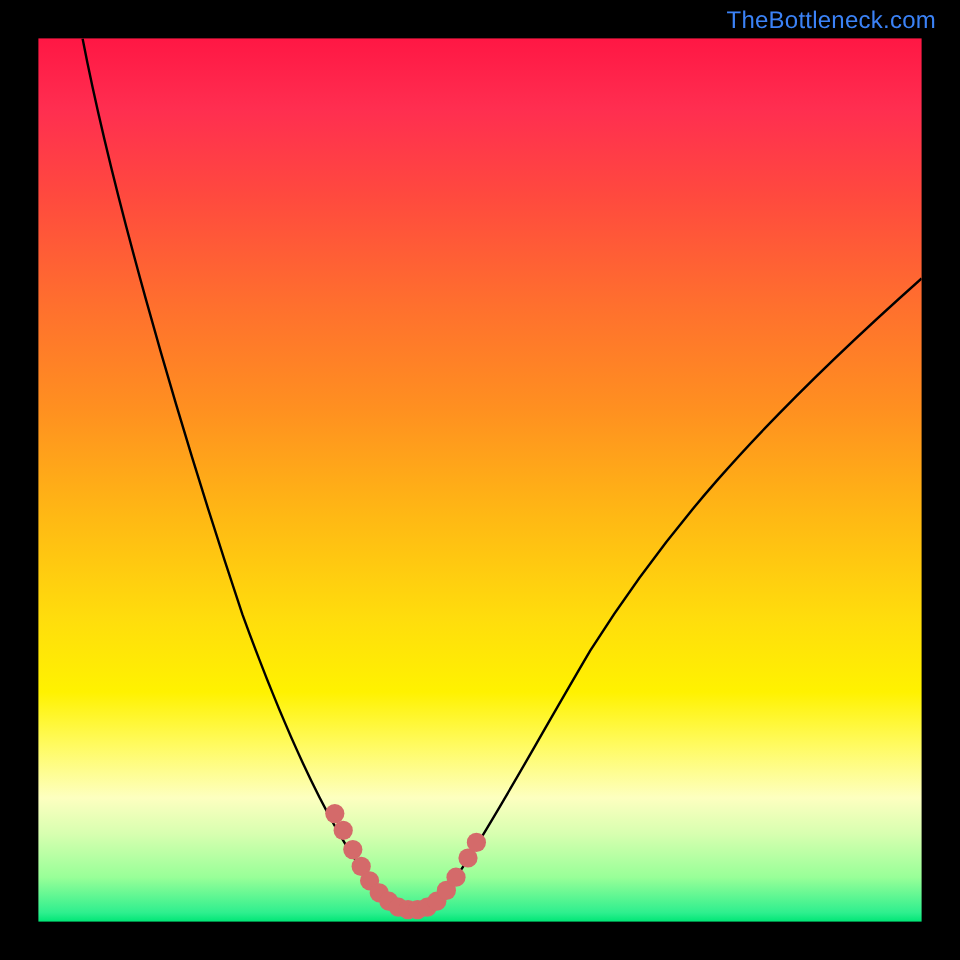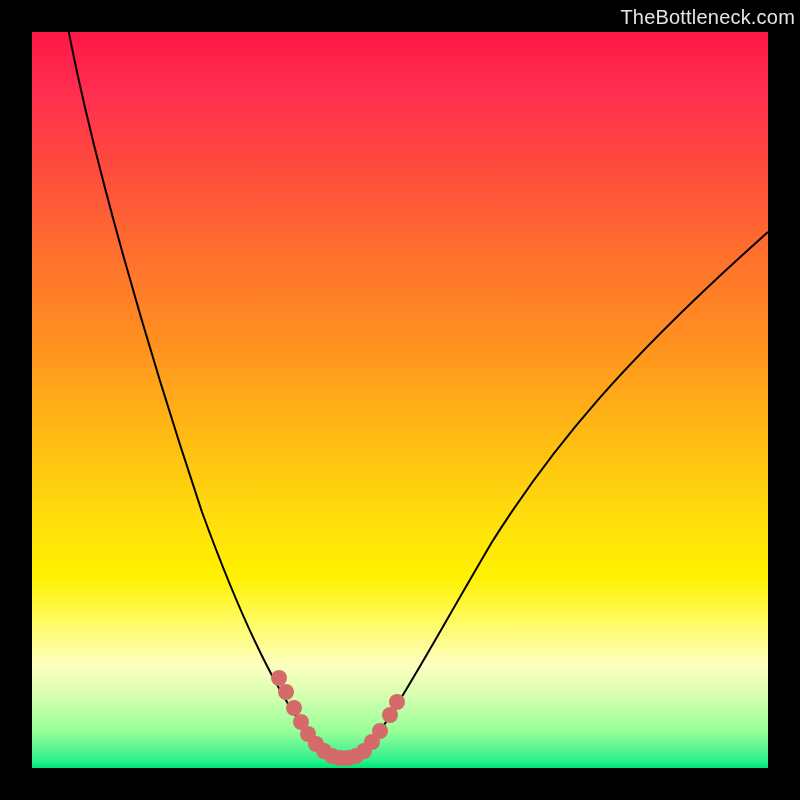--- a/index.html
+++ b/index.html
@@ -41,24 +41,24 @@
   }
   .curve-svg {
     position: absolute;
     inset: 0;
     width: 100%;
     height: 100%;
   }
   .watermark {
     position: absolute;
     top: 6px;
-    right: 5px;
+    right: 20px;
     font-size: 20px;
     font-weight: 500;
-    color: #e5e5e5;
+    color: #3b82f6;
     letter-spacing: 0.2px;
   }
 </style>
 </head>
 <body>
 
 <div class="plot-area">
   <div class="gradient-bg"></div>
   <svg class="curve-svg" viewBox="0 0 736 736" preserveAspectRatio="none">
 

